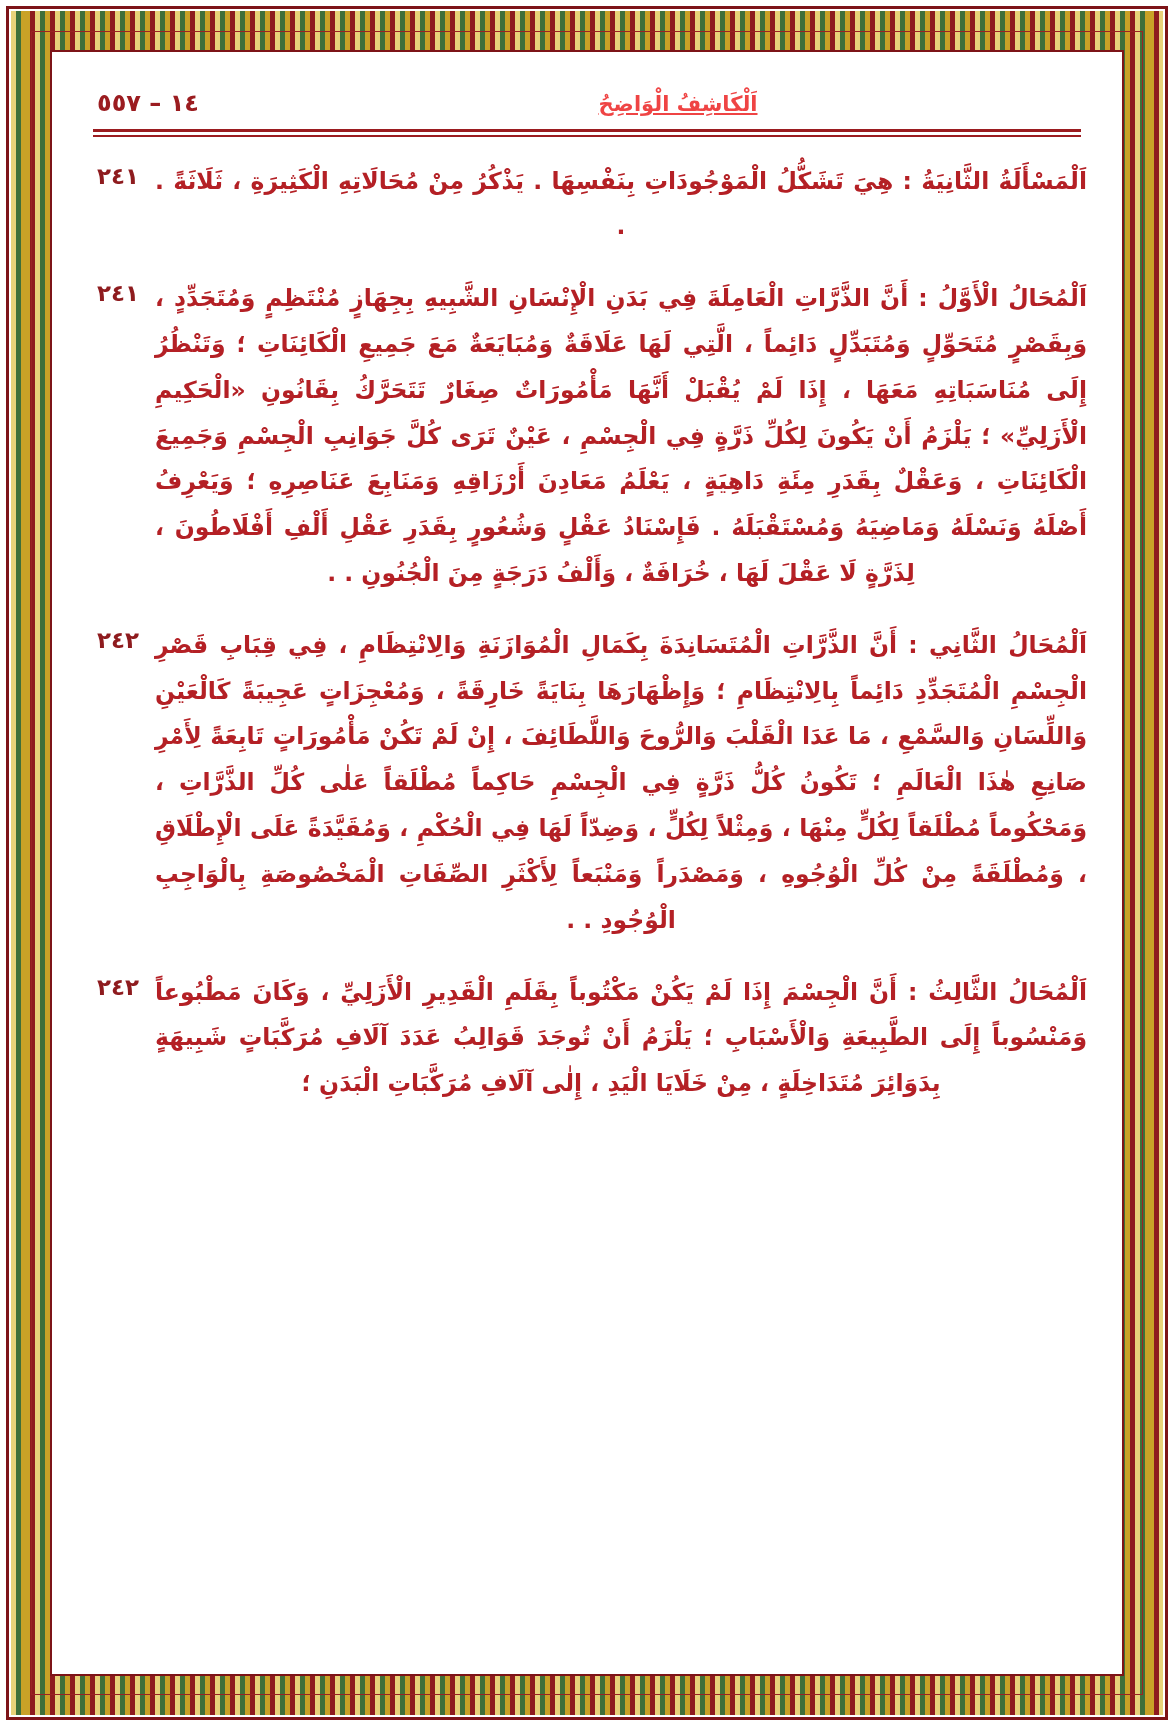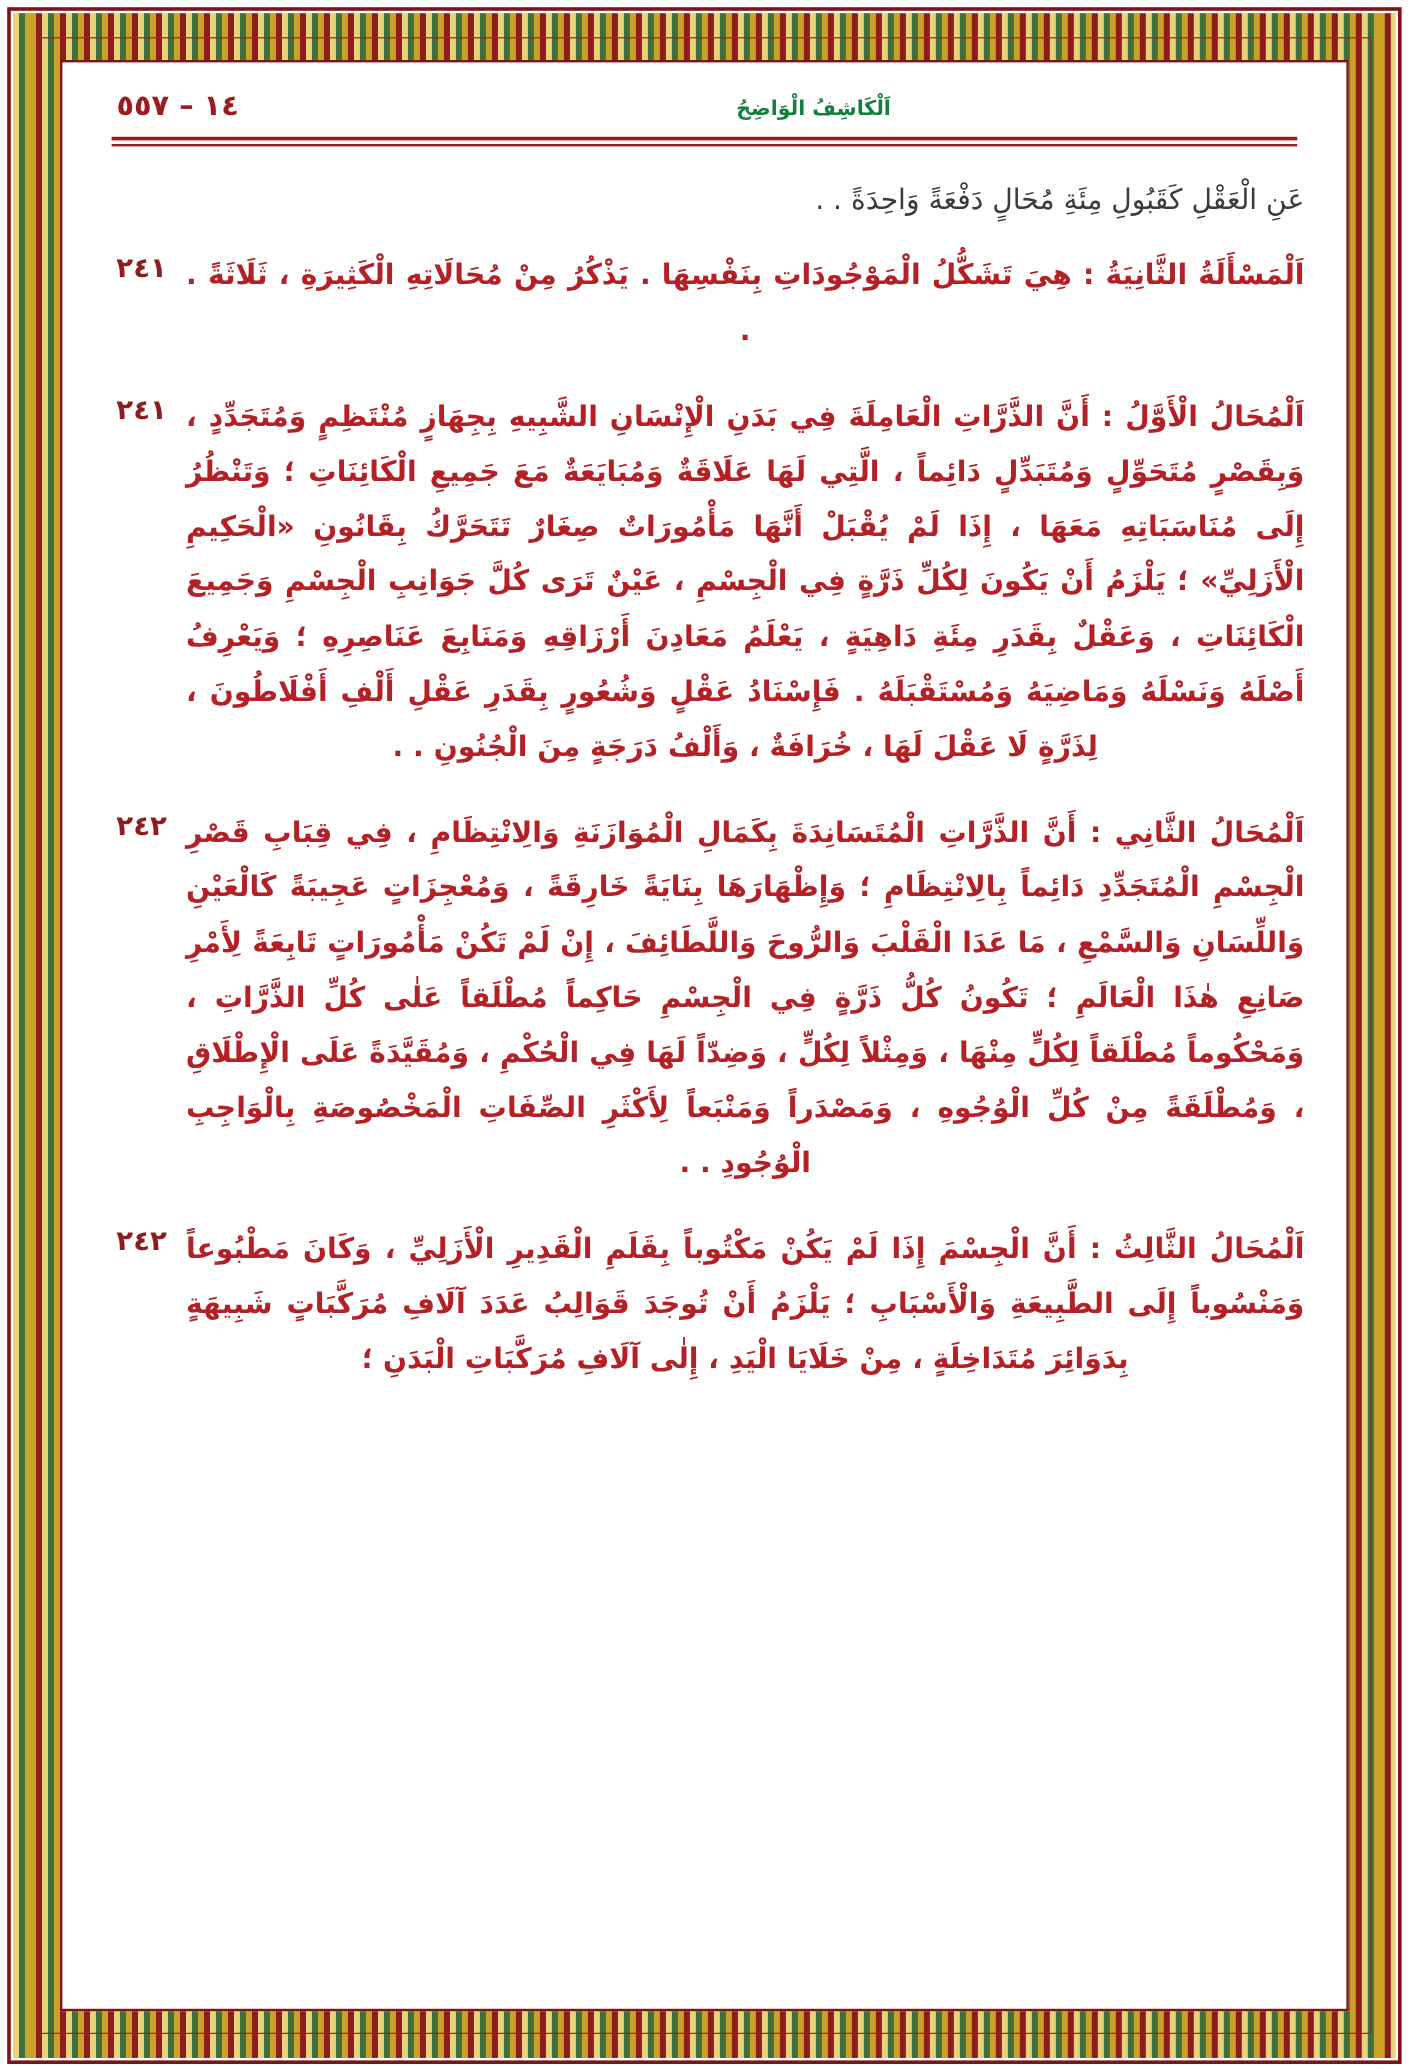--- a/index.html
+++ b/index.html
@@ -66,31 +66,32 @@
     box-sizing: border-box;
     padding: 25px 30px 10px 30px;
     overflow: hidden;
   }
 
   .header-row {
     display: flex;
     flex-direction: row-reverse;
     align-items: baseline;
     padding: 0 22px 0 22px;
-    margin-top: 4px;
+    margin-top: 19px;
   }
   .header-title {
     font-family: "DejaVu Sans", sans-serif;
-    font-size: 17px;
-    font-weight: bold;
-    color: #15803d;
+    font-size: 21px;
+    font-weight: bold;
+    color: #ef4444;
     letter-spacing: 0;
     flex: 1;
     text-align: center;
     margin-right: -80px;
+    text-decoration: underline;
   }
   .header-page {
     font-family: "DejaVu Sans", sans-serif;
     font-size: 24px;
     font-weight: bold;
     color: #9b1c20;
     white-space: nowrap;
     direction: rtl;
   }
 
@@ -172,24 +173,20 @@
       <div class="header-title">اَلْكَاشِفُ الْوَاضِحُ</div>
     </div>
 
     <div class="header-rules">
       <div class="rule-thick"></div>
       <div class="rule-thin"></div>
     </div>
 
     <div class="body-block">
 
-      <div class="para plain">
-        <div class="para-num"></div>
-        <div class="para-text">عَنِ الْعَقْلِ كَقَبُولِ مِئَةِ مُحَالٍ دَفْعَةً وَاحِدَةً . .</div>
-      </div>
 
       <div class="para">
         <div class="para-num">٢٤١</div>
         <div class="para-text">
           <span class="lead">اَلْمَسْأَلَةُ الثَّانِيَةُ</span><span> : هِيَ تَشَكُّلُ الْمَوْجُودَاتِ بِنَفْسِهَا . يَذْكُرُ مِنْ مُحَالَاتِهِ الْكَثِيرَةِ ، ثَلَاثَةً . .</span>
         </div>
       </div>
 
       <div class="para">
         <div class="para-num">٢٤١</div>

